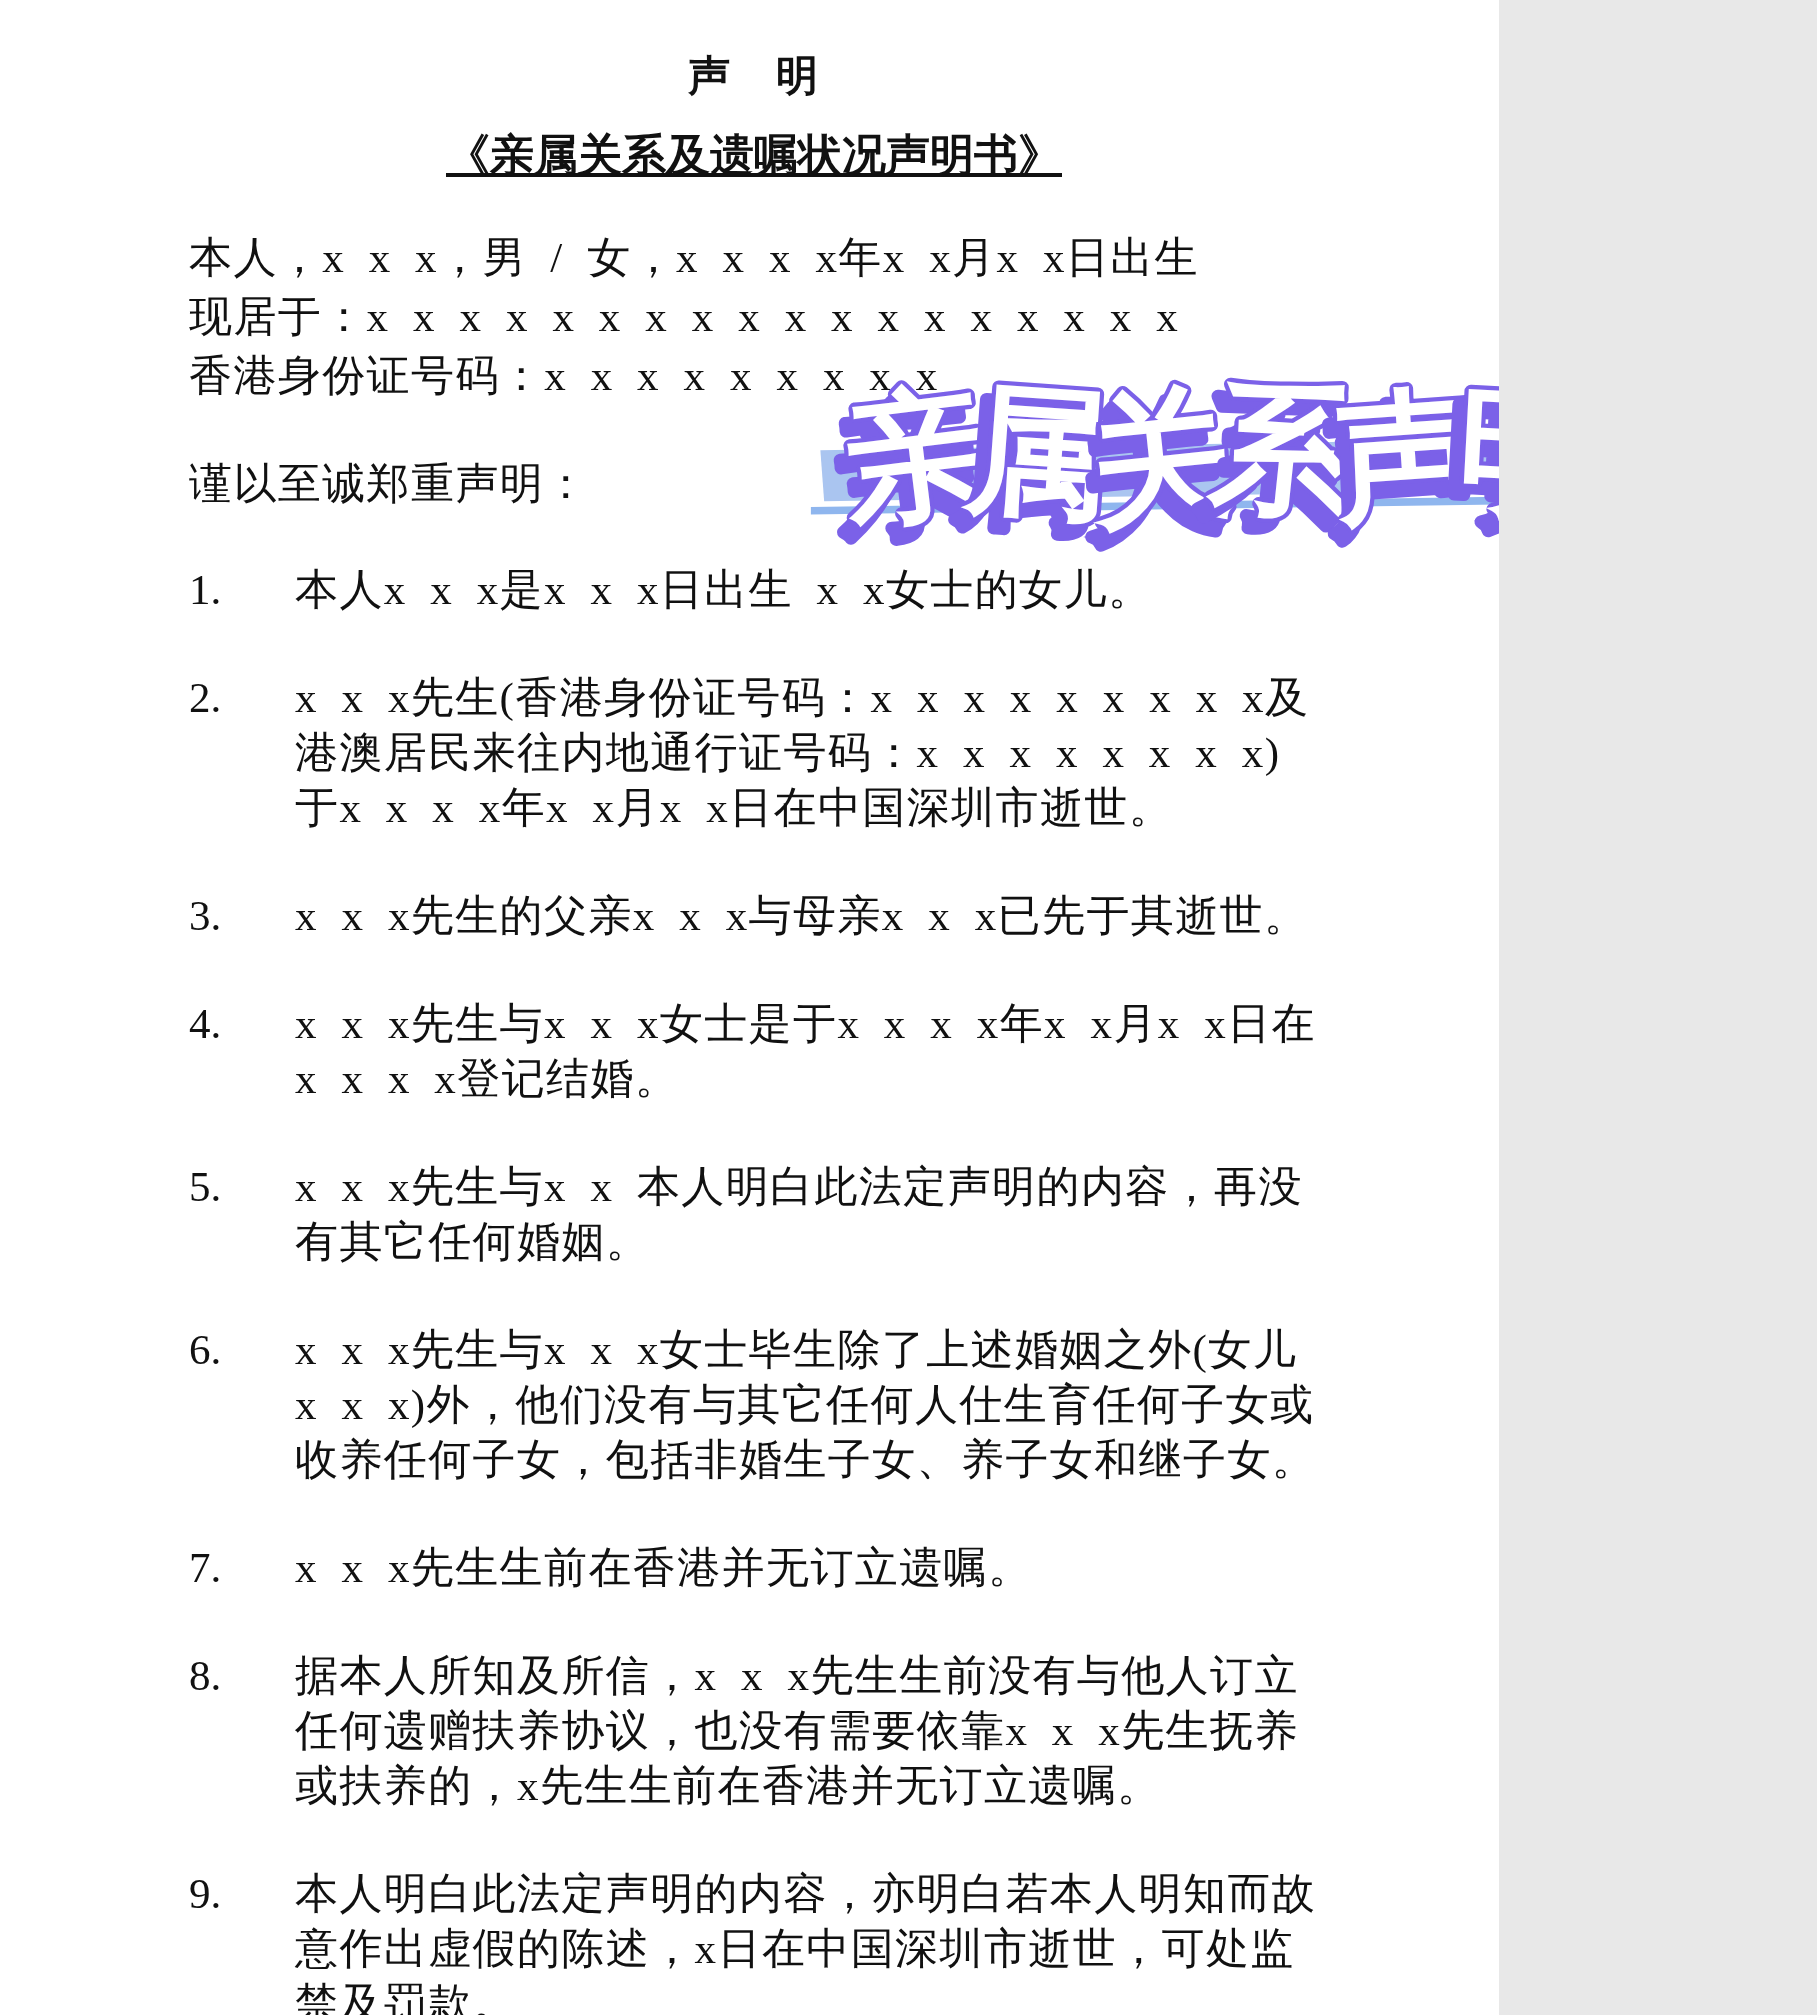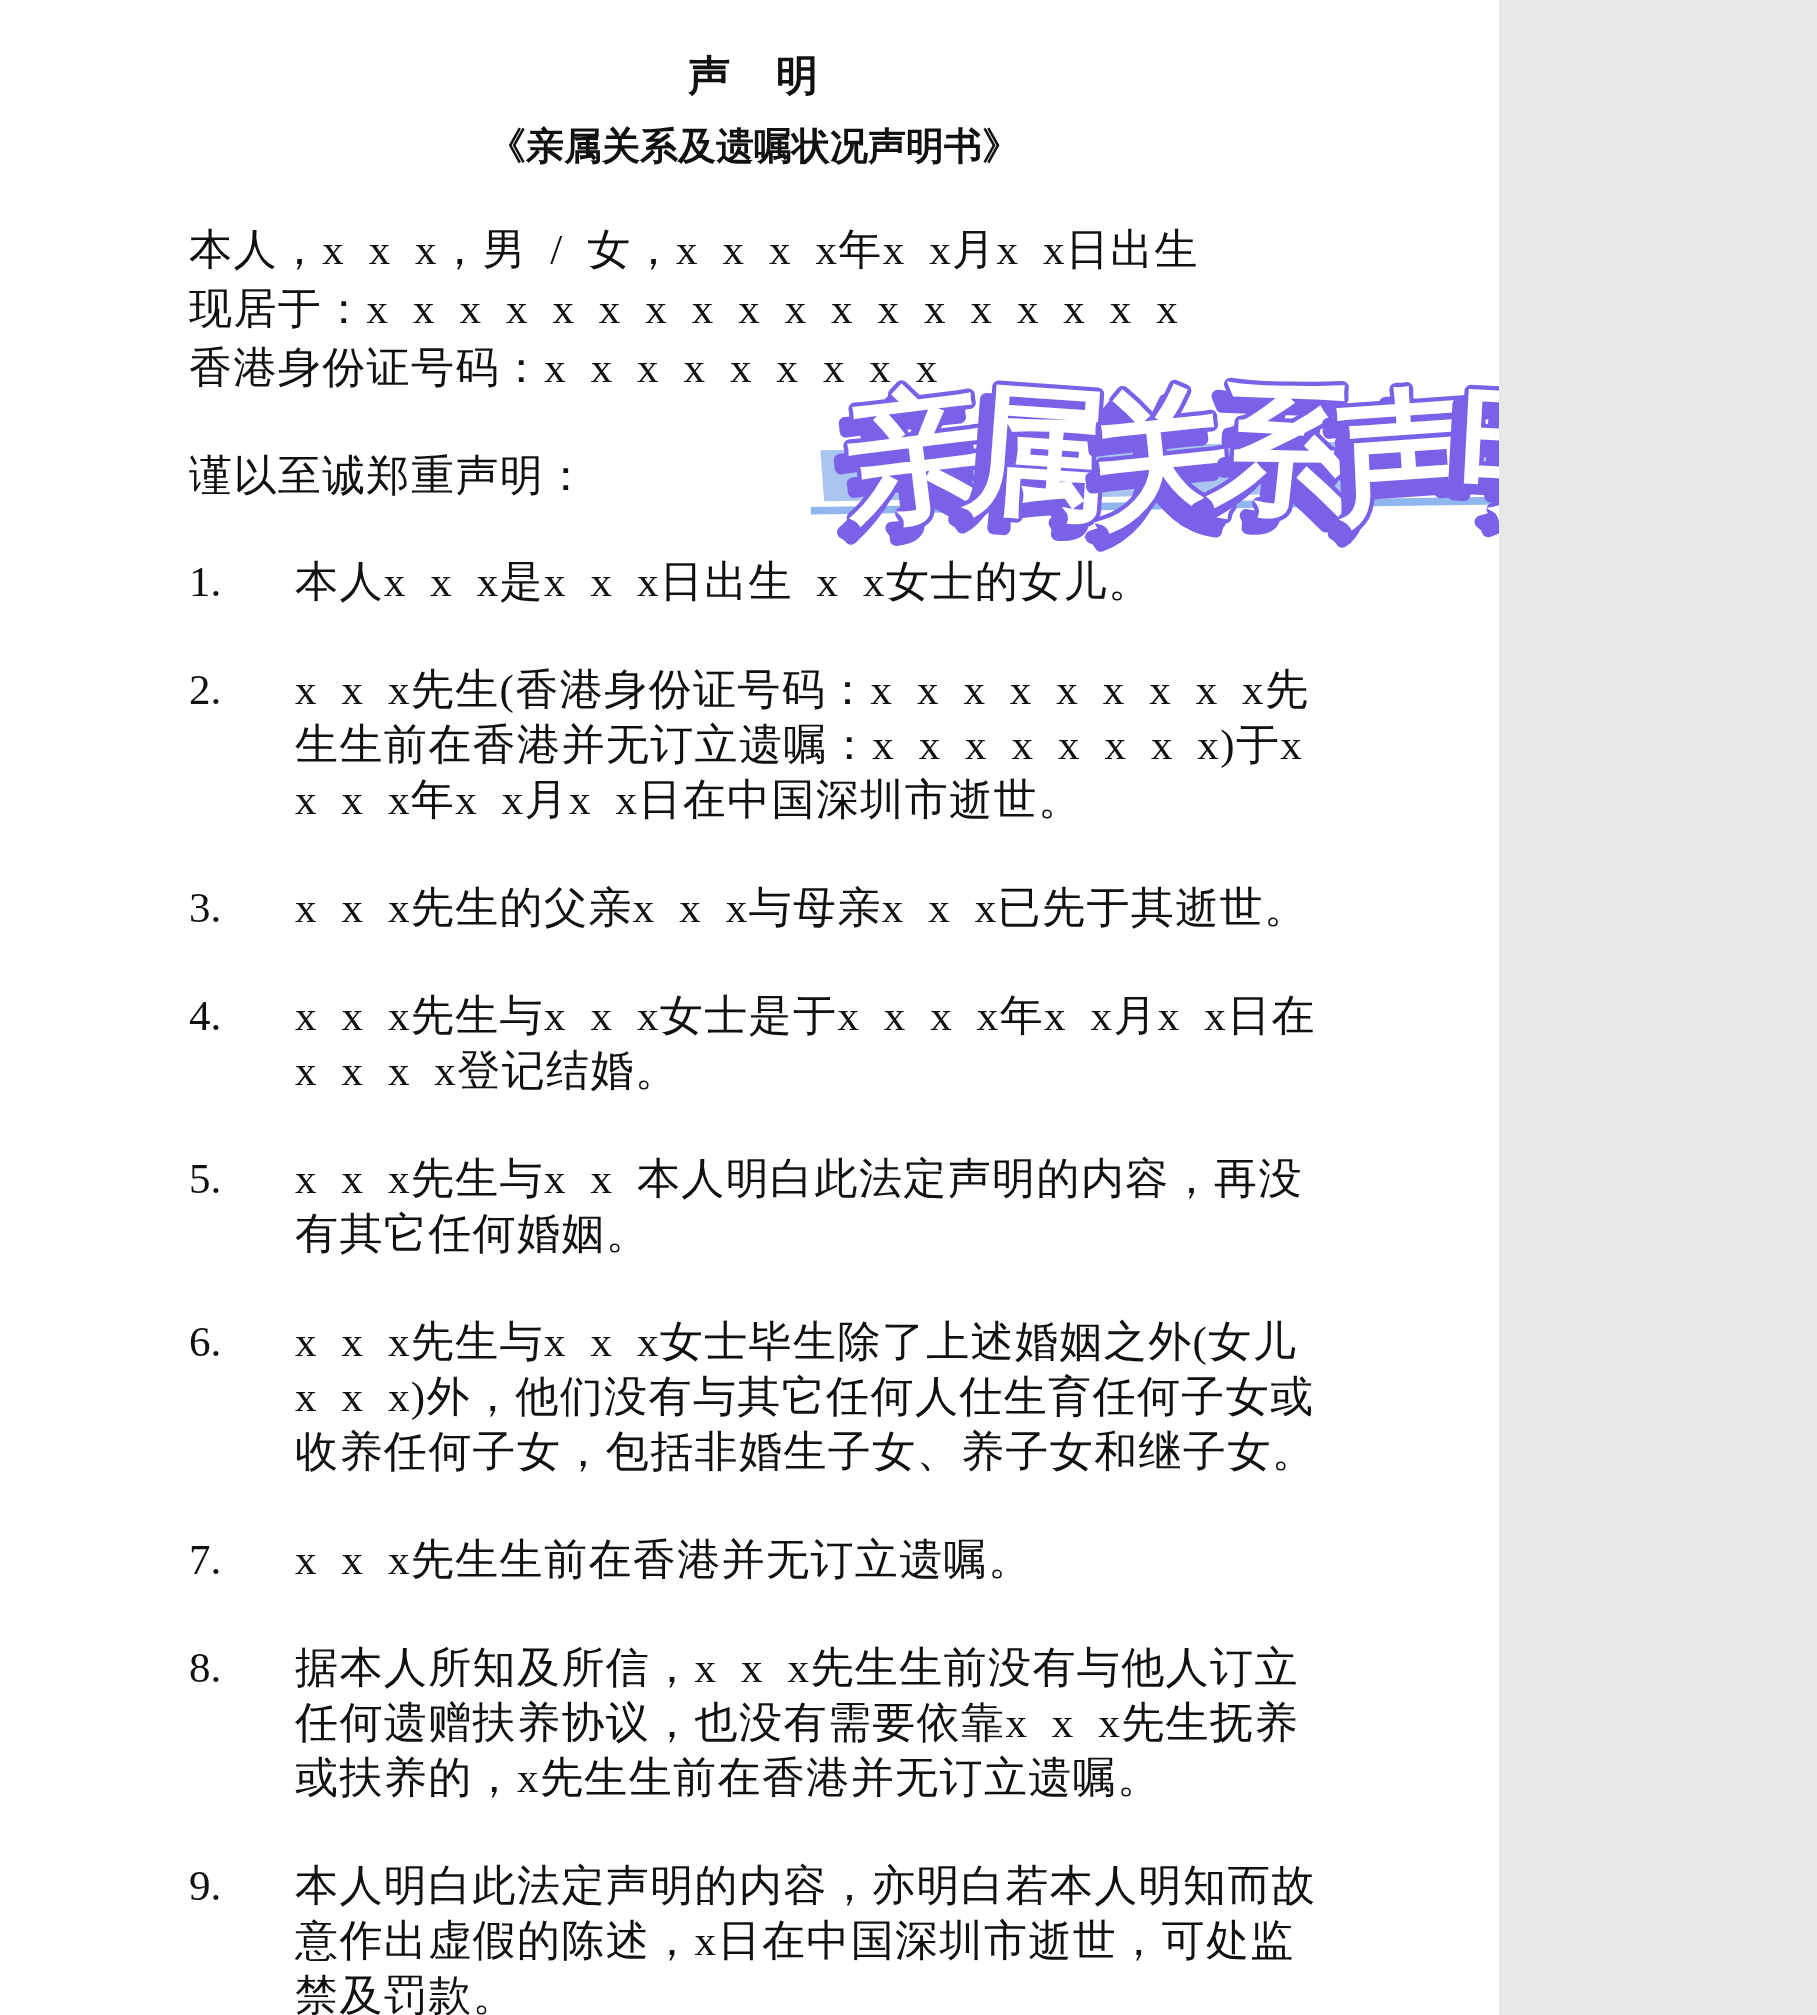--- a/index.html
+++ b/index.html
@@ -15,25 +15,26 @@
   }
   .doc-title{
     margin:47px 0 0 0;
     font-family:"Liberation Sans","DejaVu Sans",sans-serif;
     font-weight:700;
     font-size:42px;line-height:57px;
     text-align:center;
     letter-spacing:1.9px;
   }
   .doc-subtitle{
-    margin:14px 0 0 0;
+    margin:22px 0 0 0;
     font-family:"Liberation Sans","DejaVu Sans",sans-serif;
     font-weight:700;
-    font-size:38px;line-height:57px;
+    font-size:44px;line-height:57px;
     text-align:center;
+    text-decoration:underline;
   }
   .intro{
     margin:45px 0 0 0;
     font-size:43px;line-height:59px;
     letter-spacing:1.4px;word-spacing:11.4px;
   }
   .intro div{white-space:nowrap;}
   .lead{
     margin:49px 0 0 0;
     font-size:43px;line-height:59px;
@@ -101,21 +102,21 @@
 
   <div class="items">
 
     <div class="item">
       <span class="num">1.</span>
       <span class="txt">本人x x x是x x x日出生 x x女士的女儿。</span>
     </div>
 
     <div class="item">
       <span class="num">2.</span>
-      <span class="txt"> x x x先生(香港身份证号码：x x x x x x x x x先生生前在香港并无订立遗嘱：x x x x x x x x)于x x x x年x x月x x日在中国深圳市逝世。</span>
+      <span class="txt"> x x x先生(香港身份证号码：x x x x x x x x x及港澳居民来往内地通行证号码：x x x x x x x x)于x x x x年x x月x x日在中国深圳市逝世。</span>
     </div>
 
     <div class="item">
       <span class="num">3.</span>
       <span class="txt"> x x x先生的父亲x x x与母亲x x x已先于其逝世。</span>
     </div>
 
     <div class="item">
       <span class="num">4.</span>
       <span class="txt"> x x x先生与x x x女士是于x x x x年x x月x x日在x x x x登记结婚。</span>

